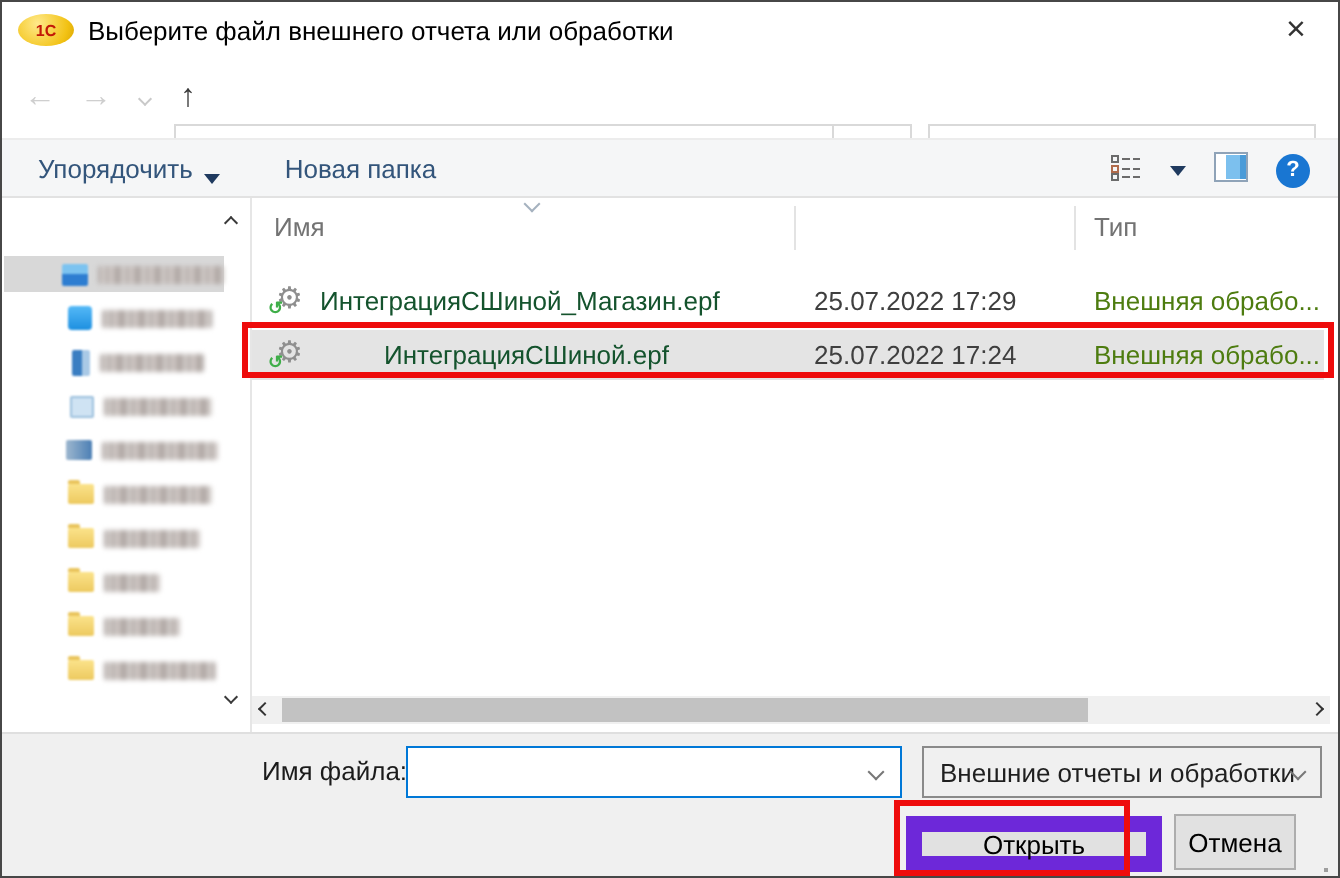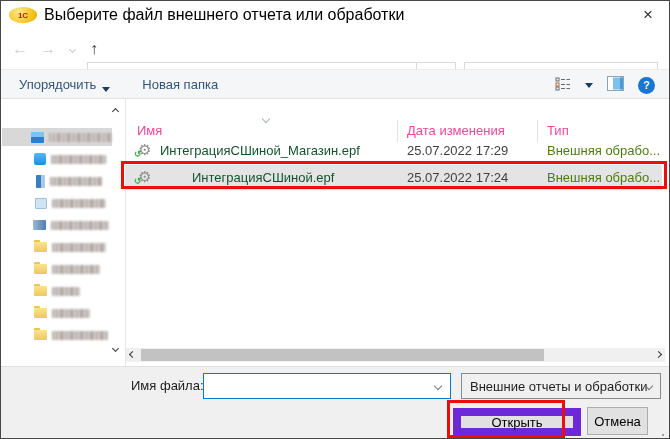--- a/index.html
+++ b/index.html
@@ -2,21 +2,21 @@
 <html><head>
 <meta charset="utf-8">
 <style>
   html,body{margin:0;padding:0;background:#fff;}
   *{box-sizing:border-box;font-family:"Liberation Sans",sans-serif;}
   .dialog{position:relative;width:670px;height:439px;background:#fff;border:1px solid #474747;overflow:hidden;font-size:13px;color:#1f1f1f;}
 
   
   .titlebar{position:absolute;left:0;top:0;width:100%;height:28px;background:#fff;display:flex;align-items:center;}
   .appicon{width:28px;height:16px;margin-left:8px;border-radius:50%;background:radial-gradient(circle at 35% 30%,#ffe98a,#f2c214 70%,#d9a400);display:flex;align-items:center;justify-content:center;font-size:8px;font-weight:bold;color:#c21807;}
-  .title{margin-left:7px;font-size:16px;color:#000;}
+  .title{margin-left:7px;font-size:13px;color:#000;}
   .closebtn{position:absolute;right:0;top:0;width:42px;height:28px;display:flex;align-items:center;justify-content:center;font-size:17px;color:#333;cursor:pointer;}
 
   
   .navbar{position:absolute;left:0;top:28px;width:100%;height:40px;background:#fff;}
   .navglyph{position:absolute;top:0;height:40px;display:flex;align-items:center;justify-content:center;font-size:16px;}
   .dim{color:#cfcfcf;}
   .chv{display:inline-block;width:6px;height:6px;border-right:1.4px solid #777;border-bottom:1.4px solid #777;}
   .chv.down{transform:rotate(45deg);}
   .chv.left{transform:rotate(135deg);}
   .chv.right{transform:rotate(-45deg);}
@@ -56,21 +56,21 @@
   .ic-vert{width:9px;height:13px;background:linear-gradient(90deg,#3a7ec2 55%,#a9c9e6 55%);border-radius:1px;}
   .ic-pale{width:12px;height:11px;background:#cfe3f3;border:1px solid #9cc0dd;border-radius:1px;}
   .ic-mixed{width:13px;height:10px;background:linear-gradient(90deg,#9db7cf,#4c7fb5);border-radius:1px;}
   .ic-folder{position:relative;width:13px;height:10px;background:linear-gradient(#fbe38b,#edc95f);border-radius:1px;}
   .ic-folder::before{content:"";position:absolute;left:0;top:-2px;width:6px;height:2px;background:#e9c45c;border-radius:1px 1px 0 0;}
   .redact{height:9px;margin-left:5px;border-radius:1px;filter:blur(1.2px);background:repeating-linear-gradient(90deg,#b6aeab 0 2px,#d8d3d0 2px 4px,#9e9592 4px 5px,#cfc8c5 5px 8px,#b0a8a4 8px 10px);}
   .sb-scroll-up{position:absolute;left:112px;top:10px;}
   .sb-scroll-dn{position:absolute;left:112px;top:247px;}
 
   
-  .list-header{position:absolute;left:125px;top:19px;width:539px;height:26px;color:#ec4899;}
+  .list-header{position:absolute;left:125px;top:2px;width:539px;height:26px;color:#737373;}
   .col-name{position:absolute;left:11px;top:5px;}
   .col-date{position:absolute;left:281px;top:5px;}
   .col-type{position:absolute;left:421px;top:5px;}
   .col-div{position:absolute;top:2px;width:1px;height:22px;background:#e3e3e3;}
   .sort-chev{position:absolute;left:137px;top:-2px;border-color:#a5b2bf;}
   .frow{position:absolute;left:125px;width:536px;height:25px;display:flex;align-items:center;cursor:pointer;}
   .frow.selected{background:#e4e4e4;}
   .gear{position:relative;flex:none;margin-left:11px;width:17px;height:16px;color:#8f8f8f;font-size:15px;line-height:16px;}
   .gear::before{content:"⚙";position:absolute;left:1px;top:-1px;}
   .gear::after{content:"↺";position:absolute;left:-3px;bottom:-3px;font-size:9px;font-weight:bold;color:#3fae49;}
@@ -219,21 +219,20 @@
           <span class="si-icon ic-folder" style="margin-left:32px;"></span>
           <span class="redact" style="width:56px;"></span>
         </div>
     </div>
     <span class="chv up sb-scroll-up" style="border-color:#3a3a3a;width:5px;height:5px;"></span>
     <span class="chv down sb-scroll-dn" style="border-color:#3a3a3a;width:5px;height:5px;"></span>
 
     <div class="list-header">
       <span class="chv down sort-chev"></span>
       <span class="col-name">Имя</span>
-      <span class="col-date">Дата изменения</span>
       <span class="col-type">Тип</span>
       <span class="col-div" style="left:271px;"></span>
       <span class="col-div" style="left:411px;"></span>
     </div>
 
     <div class="frow" style="top:39px;">
       <span class="gear"></span>
       <span class="fname">ИнтеграцияСШиной_Магазин.epf</span>
       <span class="fdate">25.07.2022 17:29</span>
       <span class="ftype">Внешняя обрабо...</span>

